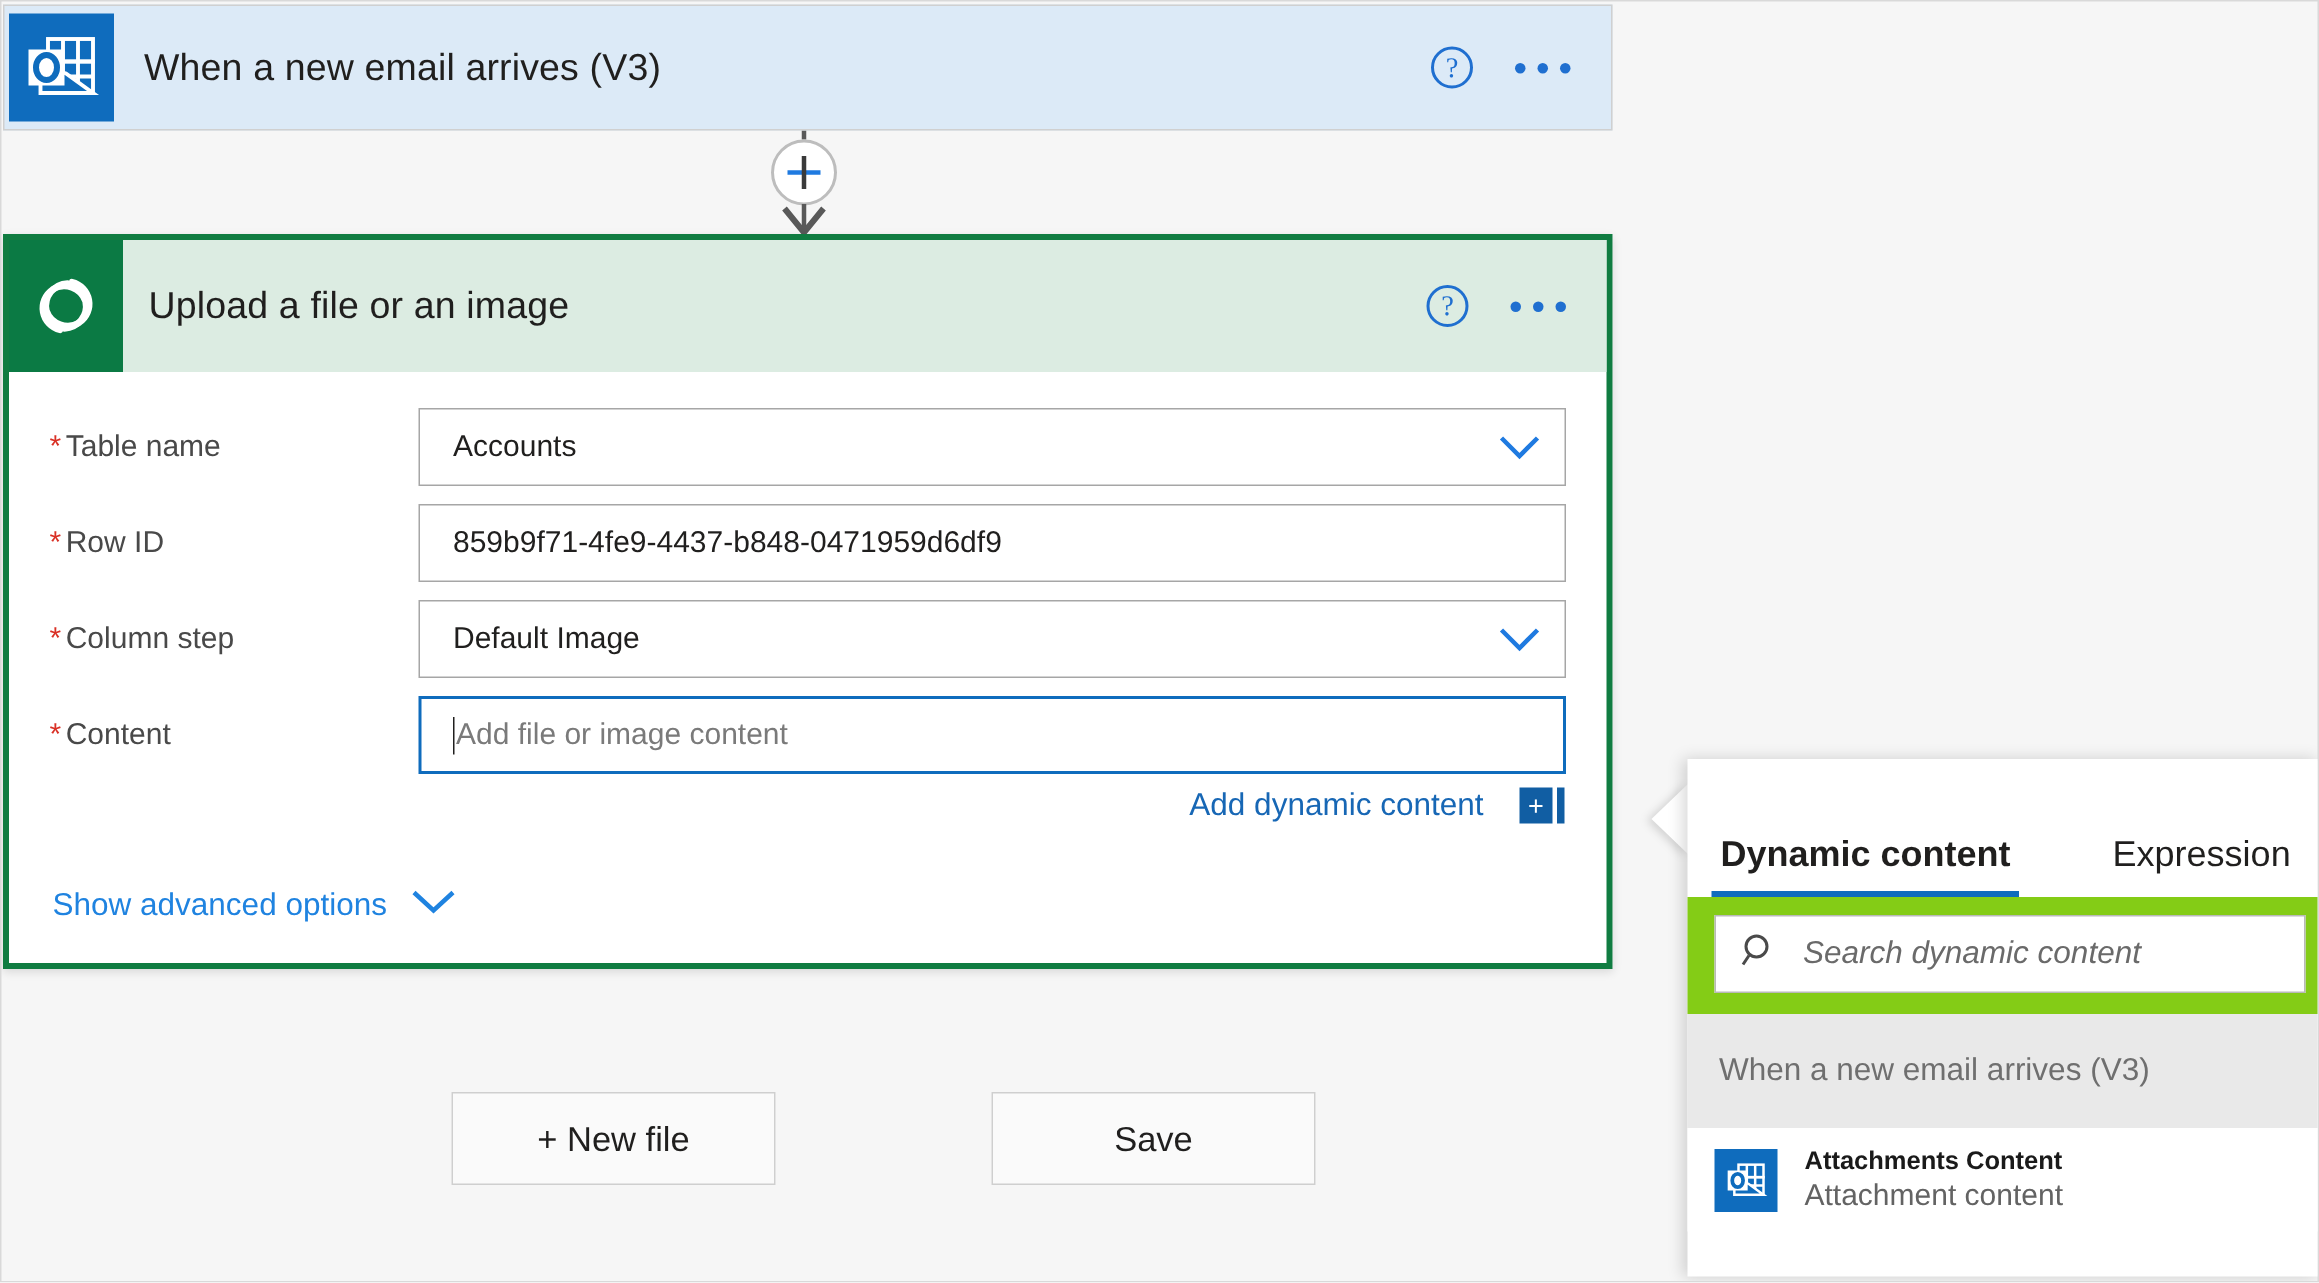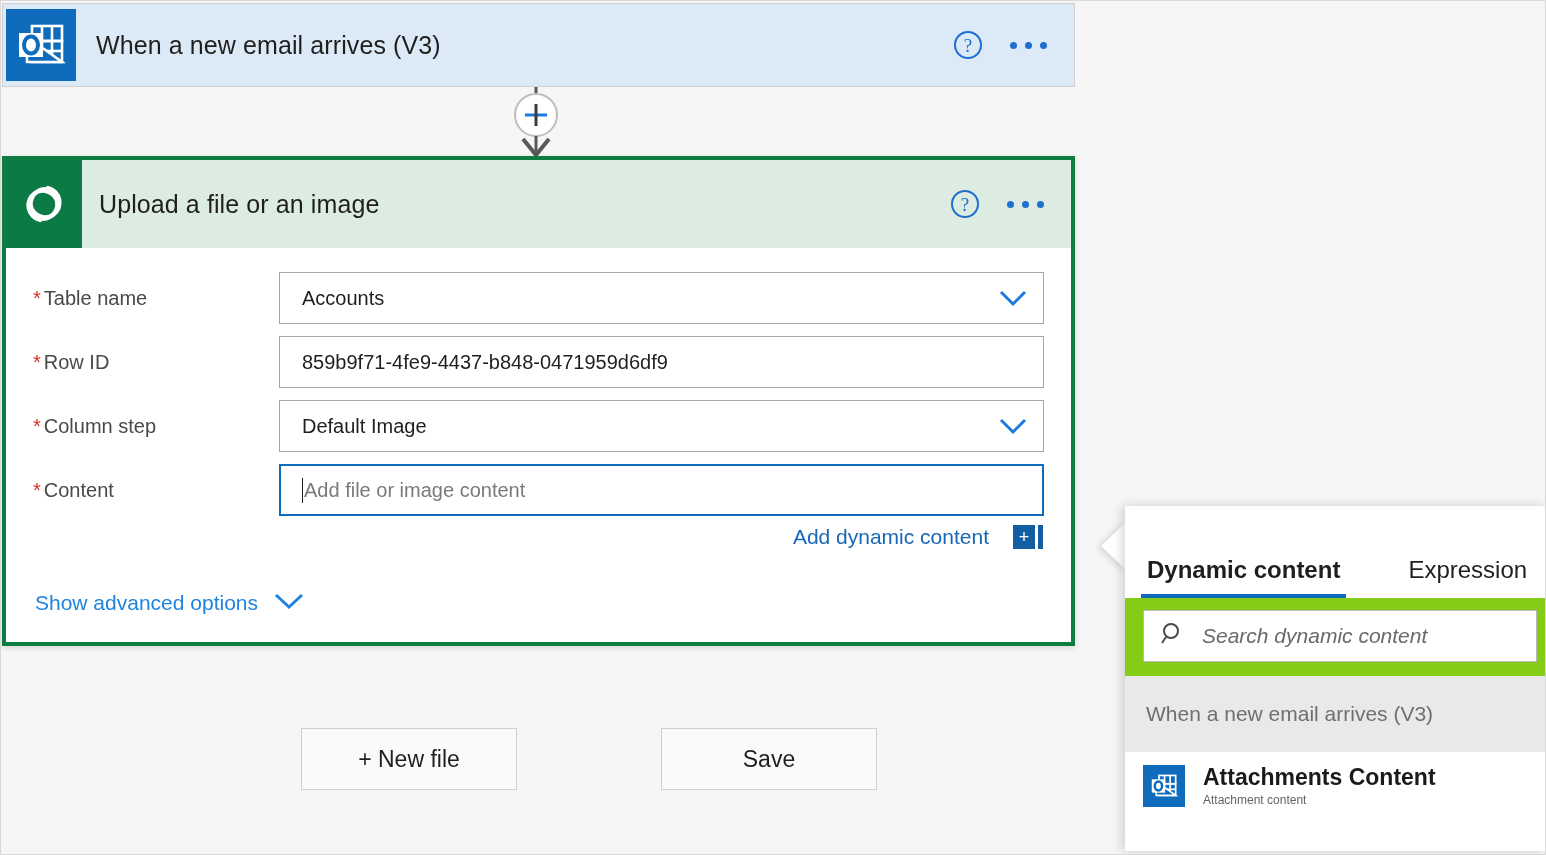--- a/index.html
+++ b/index.html
@@ -250,22 +250,22 @@
     padding: 12px 0 12px 18px;
     background: #ffffff;
   }
   .icon-outlook-sm {
     width: 42px; height: 42px;
     flex: 0 0 42px;
     background: #0f6cbd;
     display: flex; align-items: center; justify-content: center;
   }
   .dyn-item-text { display: flex; flex-direction: column; gap: 2px; }
-  .dyn-item-title { font-size: 23px; font-weight: bold; color: #1a1a1a; }
-  .dyn-item-sub { font-size: 12px; color: #636363; }
+  .dyn-item-title { font-size: 17px; font-weight: bold; color: #1a1a1a; }
+  .dyn-item-sub { font-size: 20px; color: #636363; }
 </style>
 </head>
 <body>
 
 <div id="root">
 
   <div class="trigger-card">
     <div class="card-icon">
       <div class="icon-outlook-lg">
         <svg width="54" height="54" viewBox="0 0 54 54" aria-hidden="true">

